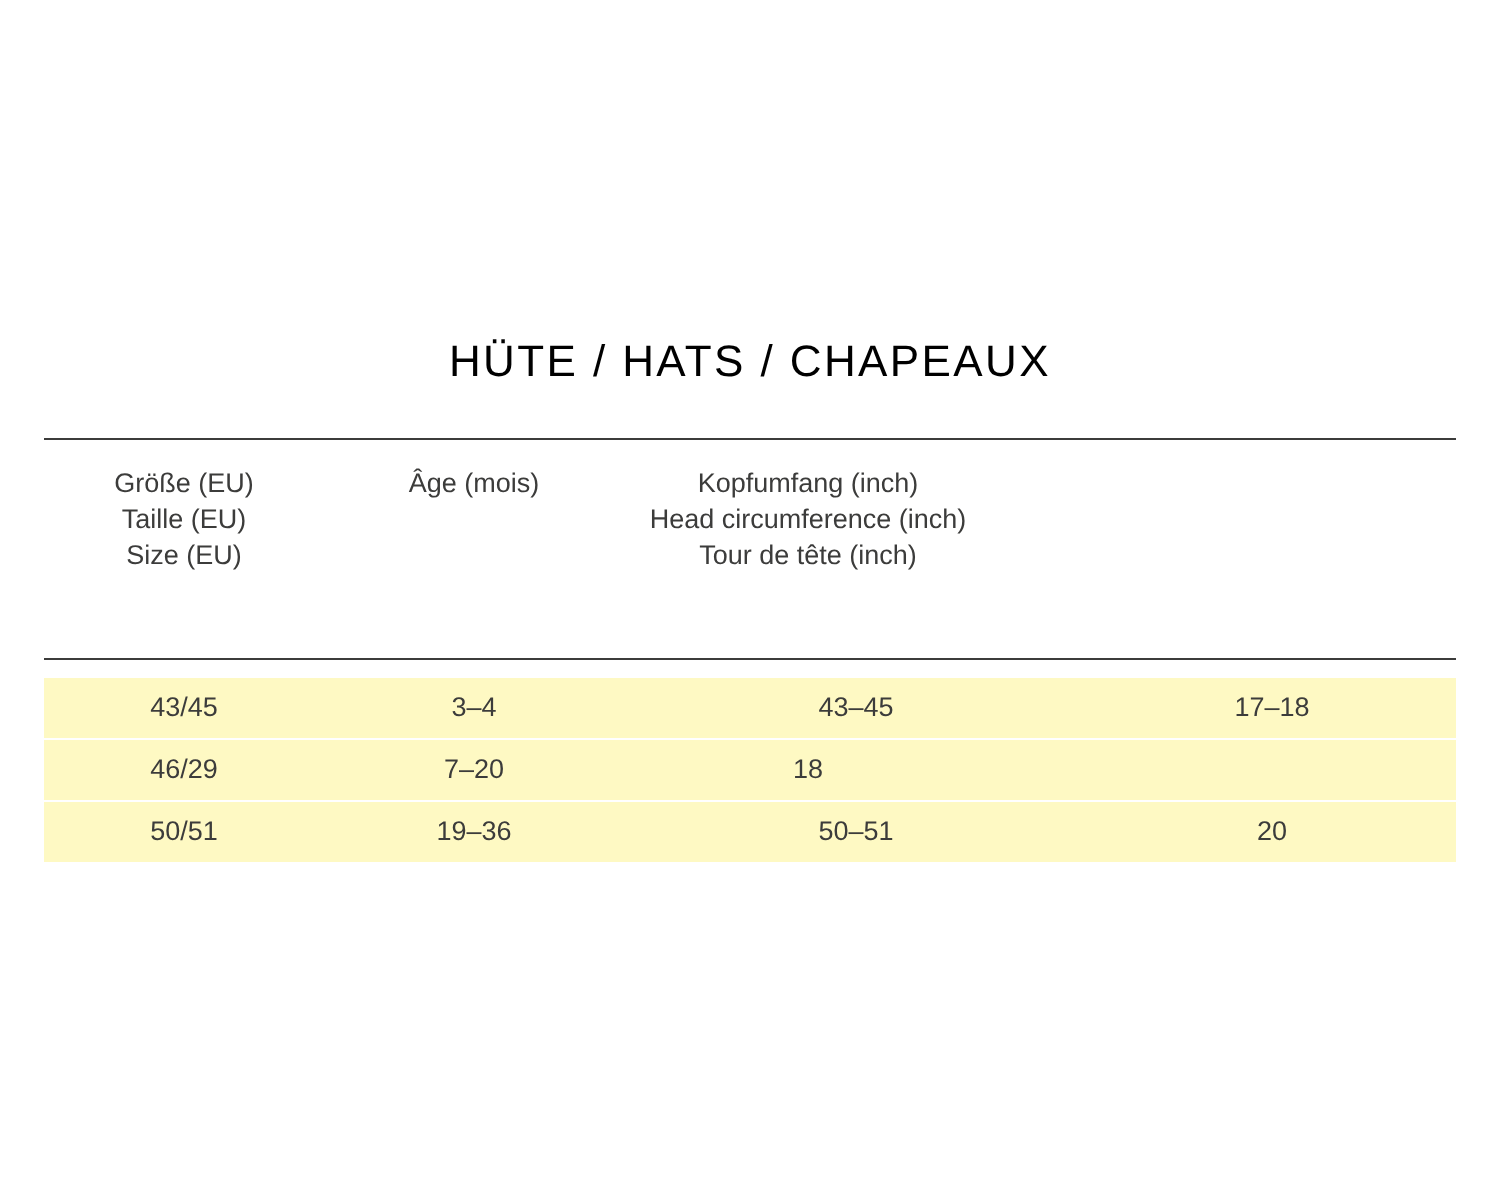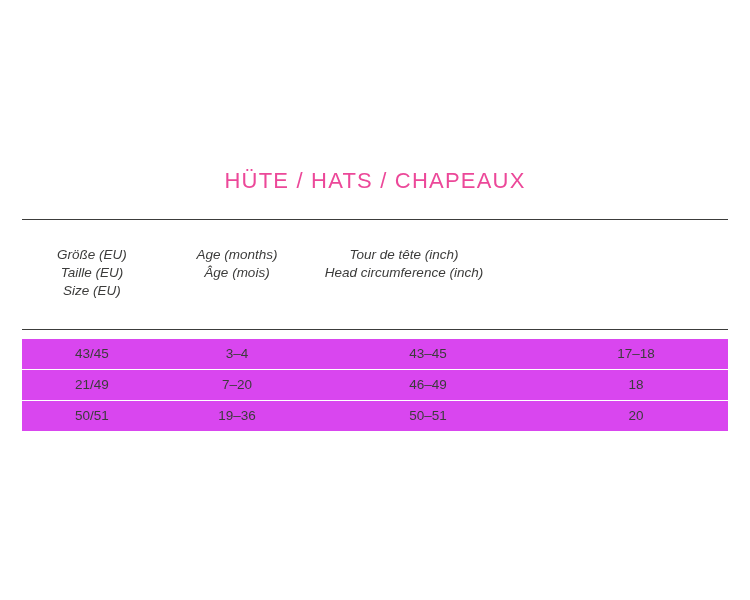--- a/index.html
+++ b/index.html
@@ -22,39 +22,38 @@
   }
   .title {
     position: absolute;
     top: 168px;
     left: 0;
     width: 750px;
     text-align: center;
     font-size: 22px;
     letter-spacing: 1.2px;
     font-weight: 400;
-    color: #ec4899;
+    color: #000000;
     white-space: nowrap;
   }
   .rule {
     position: absolute;
     left: 22px;
     width: 706px;
     height: 1px;
     background: #3c3c3b;
   }
   .rule-top { top: 219px; }
   .rule-bottom { top: 329px; }
 
   .table {
     position: absolute;
     left: 22px;
-    top: 244px;
+    top: 231px;
     width: 706px;
-    font-style: italic;
   }
   .header-row {
     display: flex;
     width: 706px;
     height: 90px;
   }
   .col {
     box-sizing: border-box;
     text-align: center;
     font-size: 13.5px;
@@ -80,21 +79,21 @@
     top: 339px;
     width: 706px;
   }
   .row {
     display: flex;
     width: 706px;
     height: 30px;
     align-items: center;
   }
   .row.shaded {
-    background: #d946ef;
+    background: #fef9c3;
   }
   .row .col {
     font-size: 13.5px;
     line-height: 30px;
     height: 30px;
   }
   .row-gap {
     height: 1px;
     background: #ffffff;
   }
@@ -109,44 +108,43 @@
   <div class="rule rule-top"></div>
 
   <div class="table">
     <div class="header-row">
       <div class="col c1">
         <span class="header-line">Größe (EU)</span>
         <span class="header-line">Taille (EU)</span>
         <span class="header-line">Size (EU)</span>
       </div>
       <div class="col c2">
-        <span class="header-line">Age (months)</span>
         <span class="header-line">Âge (mois)</span>
       </div>
       <div class="col c4">
+        <span class="header-line">Kopfumfang (inch)</span>
+        <span class="header-line">Head circumference (inch)</span>
         <span class="header-line">Tour de tête (inch)</span>
-        <span class="header-line">Head circumference (inch)</span>
       </div>
     </div>
   </div>
 
   <div class="rule rule-bottom"></div>
 
   <div class="rows">
     <div class="row shaded">
       <div class="col c1">43/45</div>
       <div class="col c2">3–4</div>
       <div class="col c3">43–45</div>
       <div class="col c4">17–18</div>
     </div>
     <div class="row-gap"></div>
     <div class="row shaded">
-      <div class="col c1">21/49</div>
+      <div class="col c1">46/29</div>
       <div class="col c2">7–20</div>
-      <div class="col c3">46–49</div>
       <div class="col c4">18</div>
     </div>
     <div class="row-gap"></div>
     <div class="row shaded">
       <div class="col c1">50/51</div>
       <div class="col c2">19–36</div>
       <div class="col c3">50–51</div>
       <div class="col c4">20</div>
     </div>
   </div>

